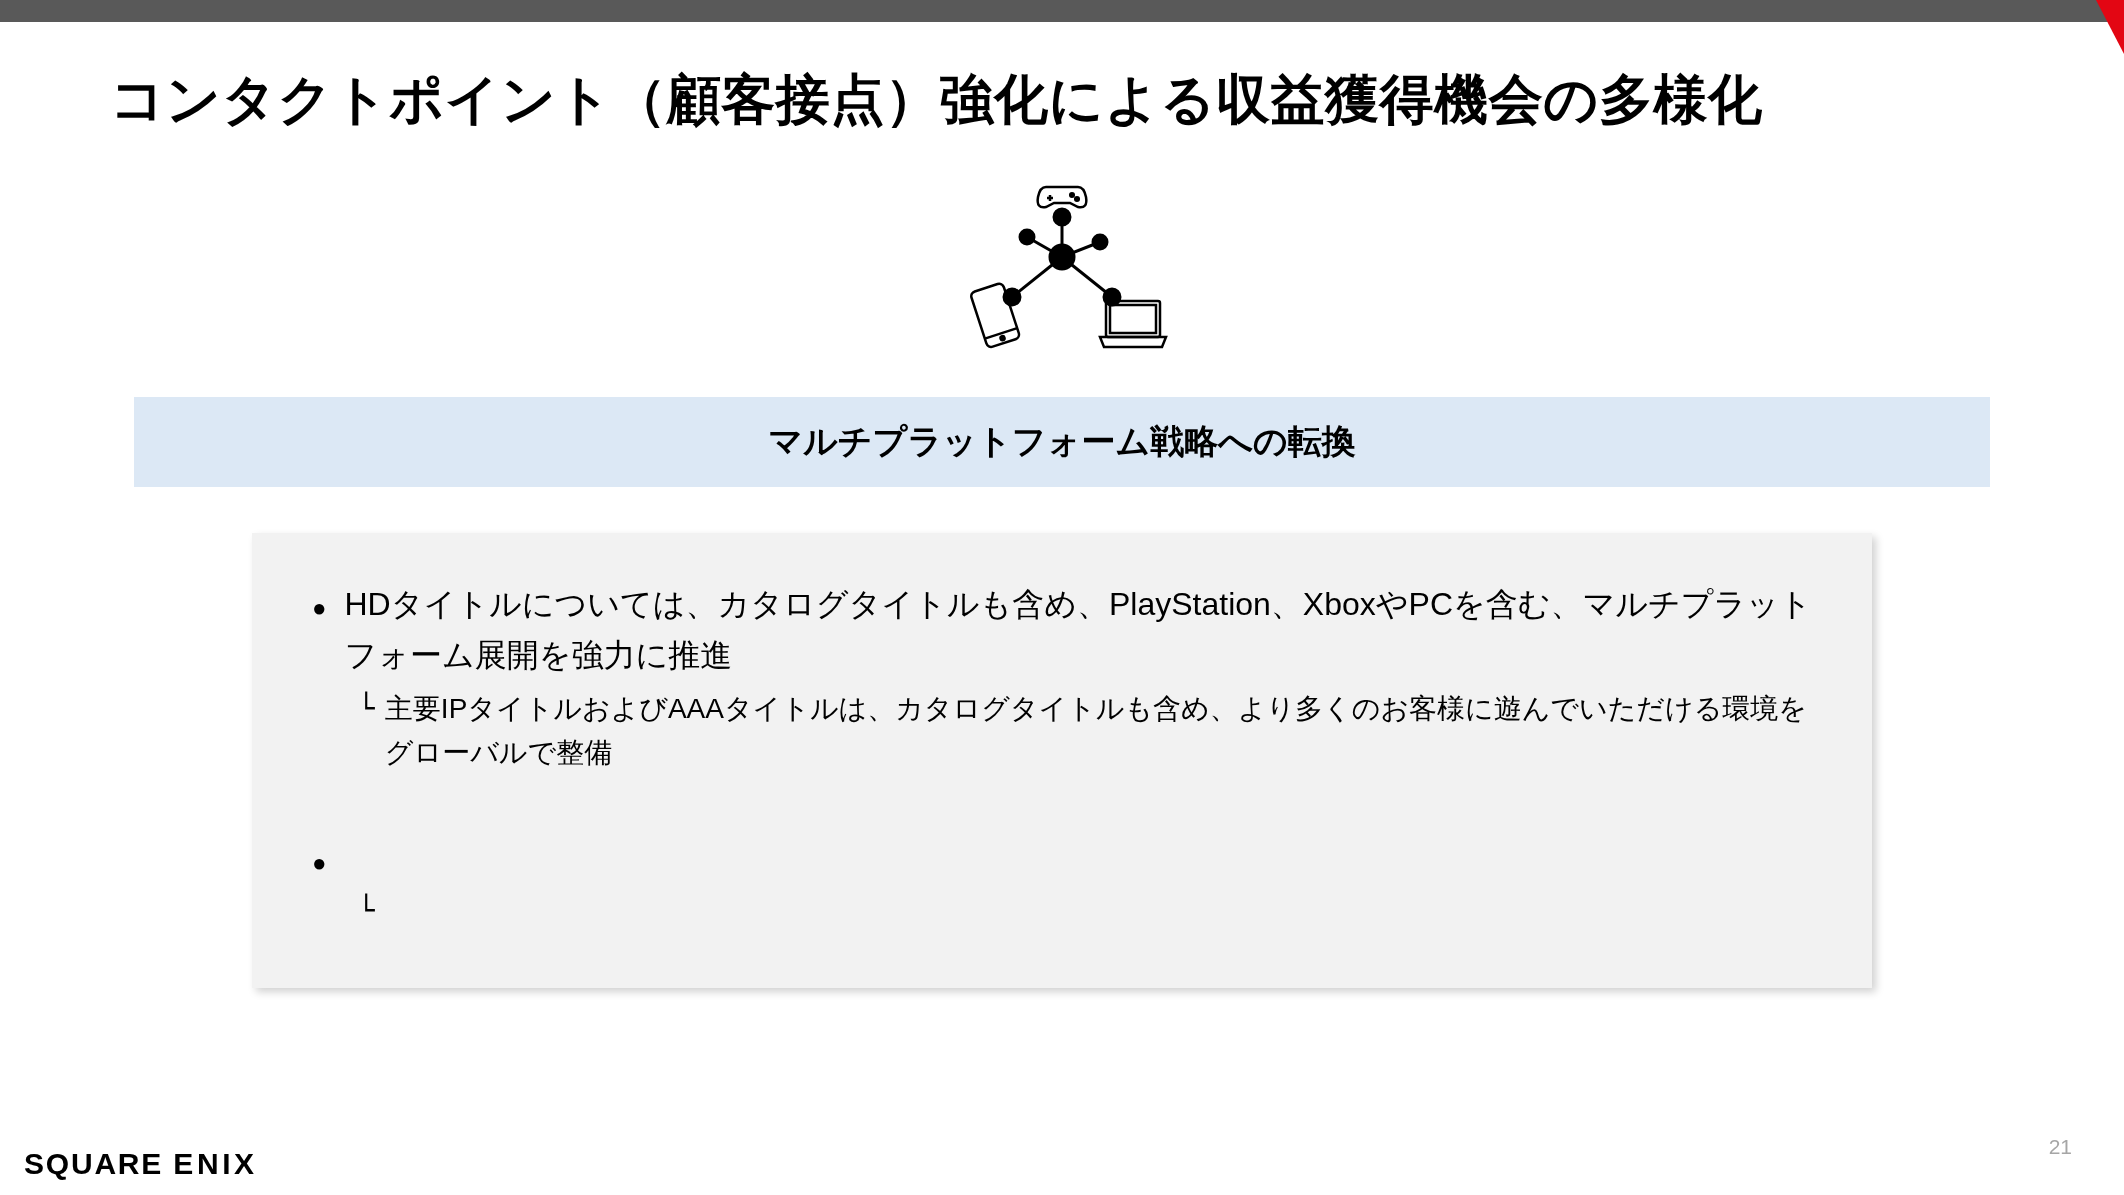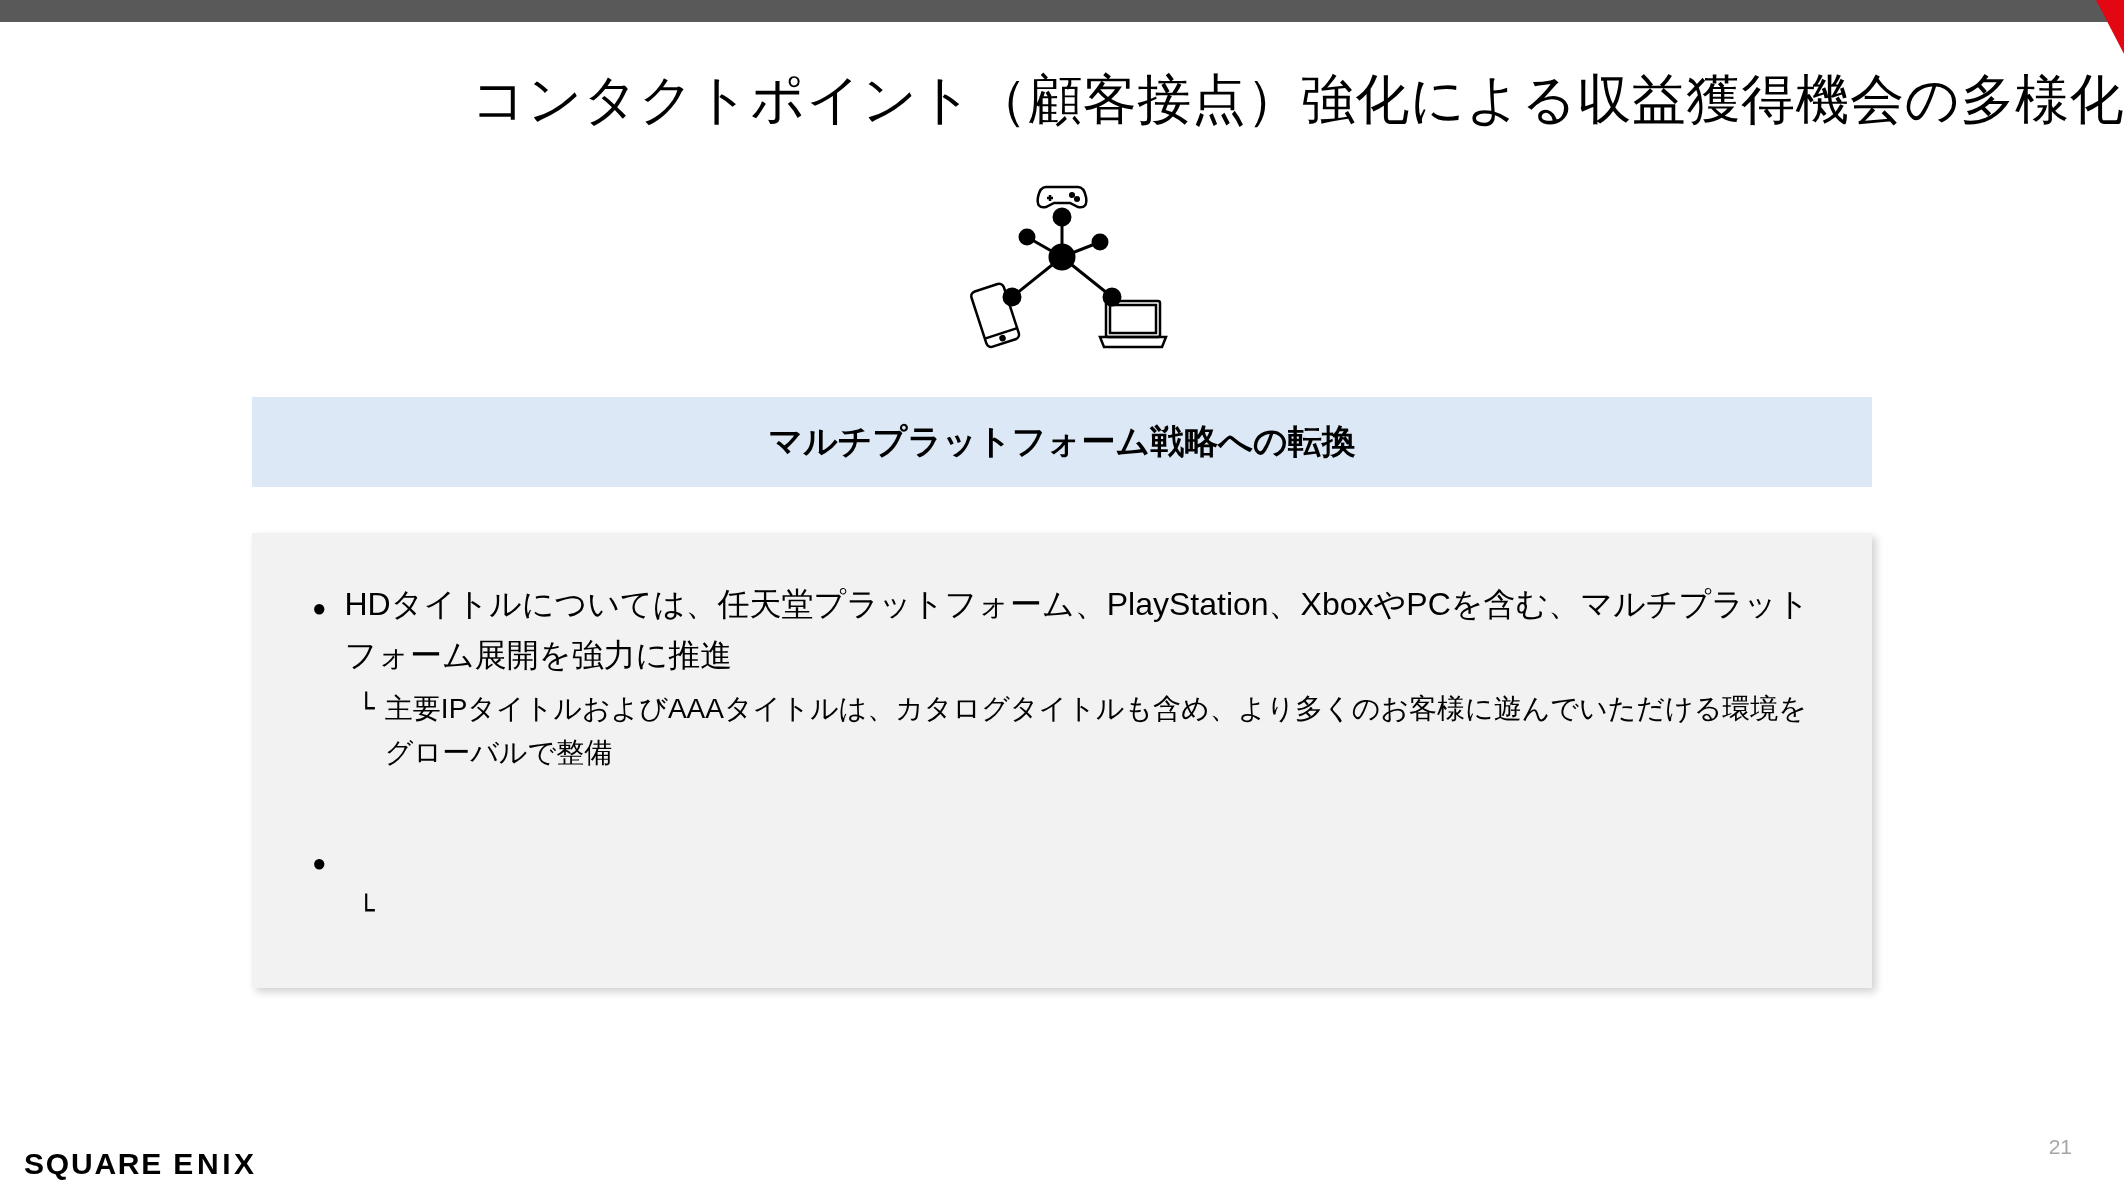--- a/index.html
+++ b/index.html
@@ -21,34 +21,33 @@
       top: 0;
       right: 0;
       width: 0;
       height: 0;
       border-left: 28px solid transparent;
       border-top: 54px solid #e30613;
       z-index: 5;
     }
     .slide-title {
       font-size: 54px;
-      font-weight: 400;
+      font-weight: 700;
       color: #000;
       margin: 42px 0 0 110px;
       letter-spacing: 0.01em;
-      text-align: right;
     }
     .icon-cluster {
       width: 220px;
       height: 200px;
       margin: 30px auto 30px auto;
       display: block;
     }
     .banner {
-      width: 1620px;
+      width: 1856px;
       margin: 0 auto;
       background: #dce8f5;
       text-align: center;
       padding: 22px 0;
       font-size: 34px;
       font-weight: 700;
       color: #000;
     }
     .content-box {
       width: 1620px;
@@ -149,21 +148,21 @@
     <rect x="10" y="4" width="46" height="28"></rect>
     <path d="M0 36 L66 36 L62 46 L4 46 Z"></path>
   </g>
 </svg>
 
 <div class="banner">マルチプラットフォーム戦略への転換</div>
 
 <div class="content-box">
   <div class="bullet-item">
     <span class="bullet-mark">●</span>
-    <span>HDタイトルについては、任天堂プラットフォーム、PlayStation、XboxやPCを含む、マルチプラットフォーム展開を強力に推進</span>
+    <span>HDタイトルについては、カタログタイトルも含め、PlayStation、XboxやPCを含む、マルチプラットフォーム展開を強力に推進</span>
   </div>
   <div class="sub-item">
     <span class="sub-mark">└</span>
     <span>主要IPタイトルおよびAAAタイトルは、カタログタイトルも含め、より多くのお客様に遊んでいただける環境をグローバルで整備</span>
   </div>
 
   <div class="group-gap"></div>
 
   <div class="bullet-item">
     <span class="bullet-mark">●</span>

